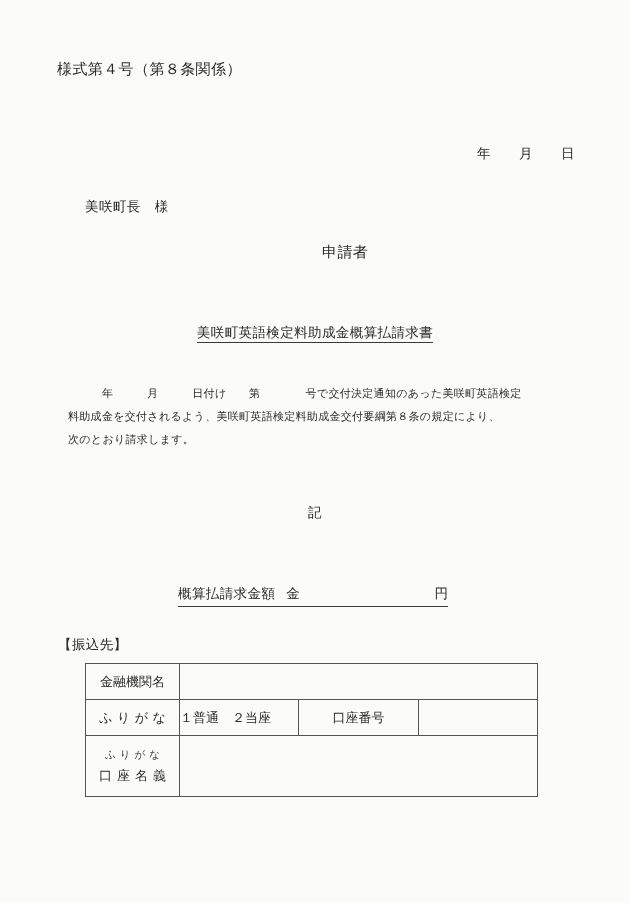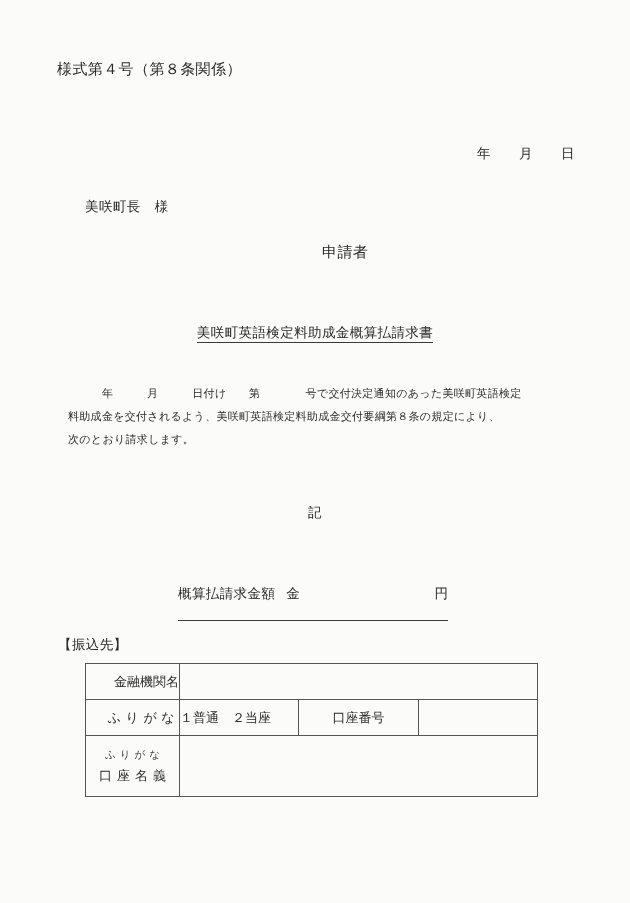--- a/index.html
+++ b/index.html
@@ -97,21 +97,21 @@
     font-size: 13.5px;
   }
 
   
   .amount-row {
     position: absolute;
     left: 178px;
     top: 585px;
     width: 270px;
     border-bottom: 1px solid #3a3a3a;
-    padding-bottom: 17px;
+    padding-bottom: 3px;
     font-size: 13.5px;
     display: flex;
     align-items: baseline;
   }
   .amount-row .amt-label { letter-spacing: 0.4px; }
   .amount-row .amt-kin { margin-left: 11px; }
   .amount-row .amt-blank { flex: 1 1 auto; }
   .amount-row .amt-yen { }
 
   
@@ -132,21 +132,21 @@
   }
   .bank-table td {
     border: 1px solid #555;
     font-size: 13px;
     padding: 0;
     vertical-align: middle;
     background: transparent;
   }
   .bank-table .lbl {
     width: 93px;
-    text-align: right;
+    text-align: center;
     height: 35px;
   }
   .bank-table .lbl-tall {
     height: 56px;
     text-align: center;
     line-height: 1.15;
     padding: 2px 0;
   }
   .bank-table .val {
     height: 35px;

